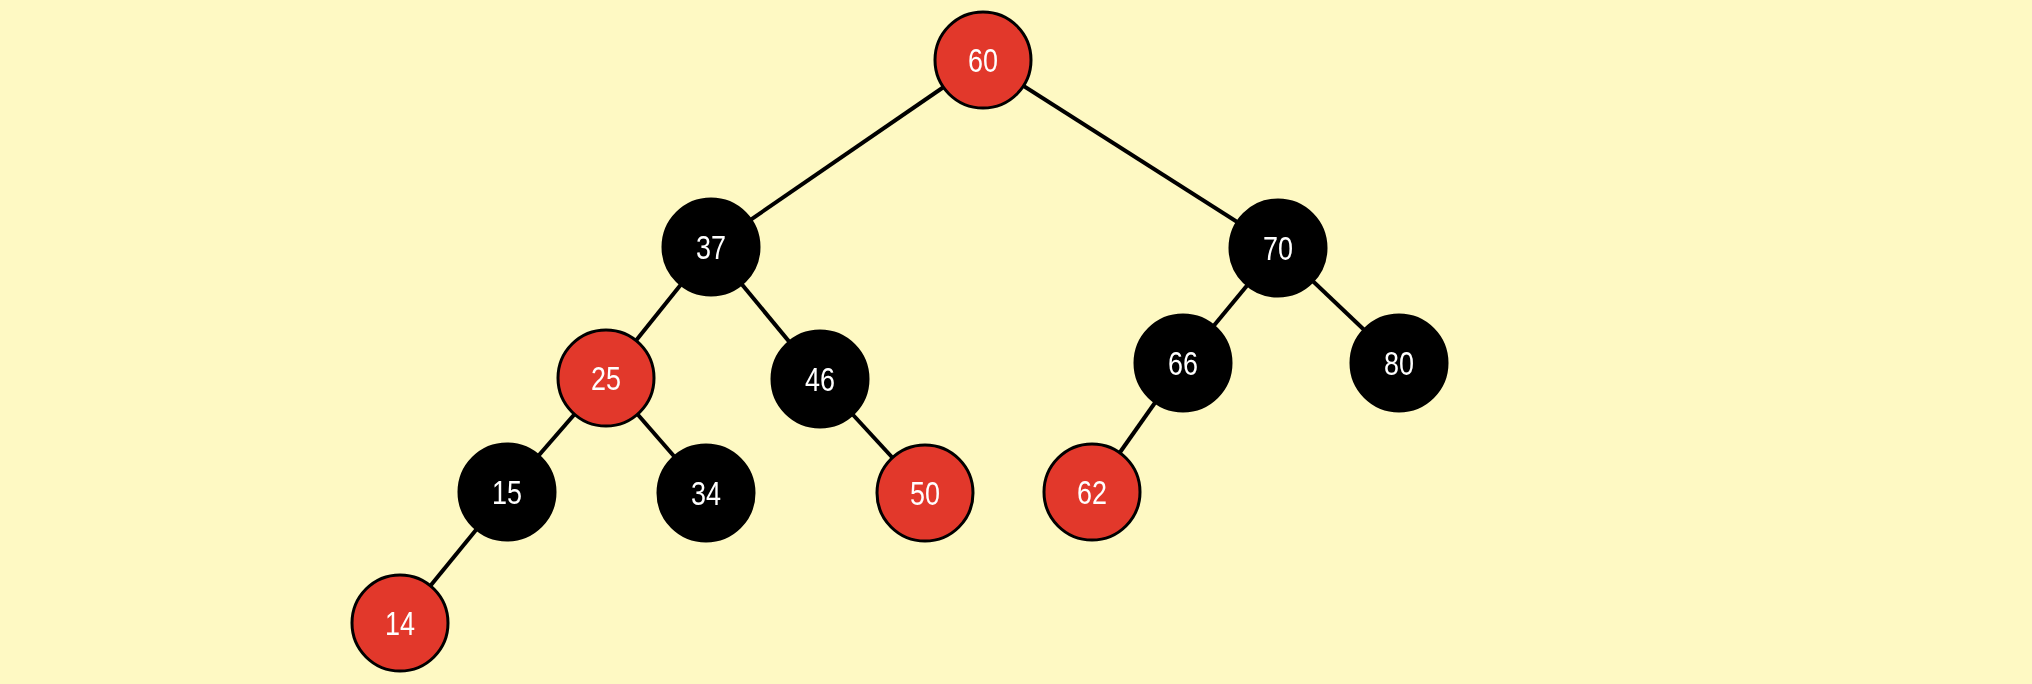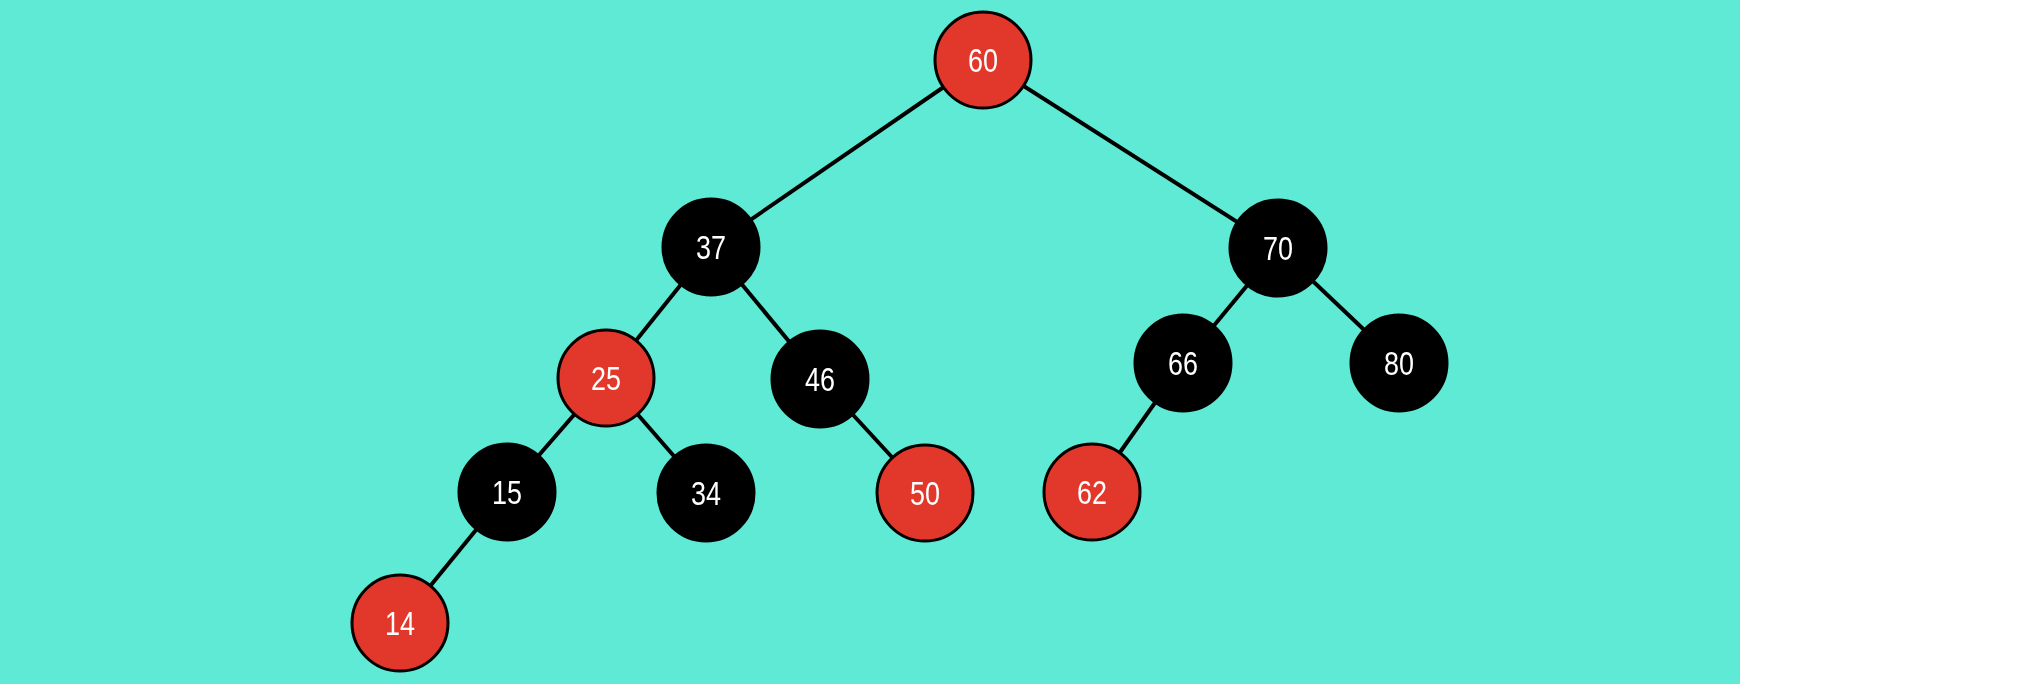--- a/index.html
+++ b/index.html
@@ -2,23 +2,23 @@
 <html><head>
 <meta charset="utf-8">
 <style>
   html, body {
     margin: 0;
     padding: 0;
     background: #ffffff;
   }
   #stage {
     position: relative;
-    width: 1740px;
+    width: 2032px;
     height: 684px;
-    background: #5eead4;
+    background: #fef9c3;
     overflow: hidden;
     font-family: "Liberation Sans", sans-serif;
   }
   #tree-svg {
     position: absolute;
     left: 0;
     top: 0;
     display: block;
   }
   .tree-edge {

